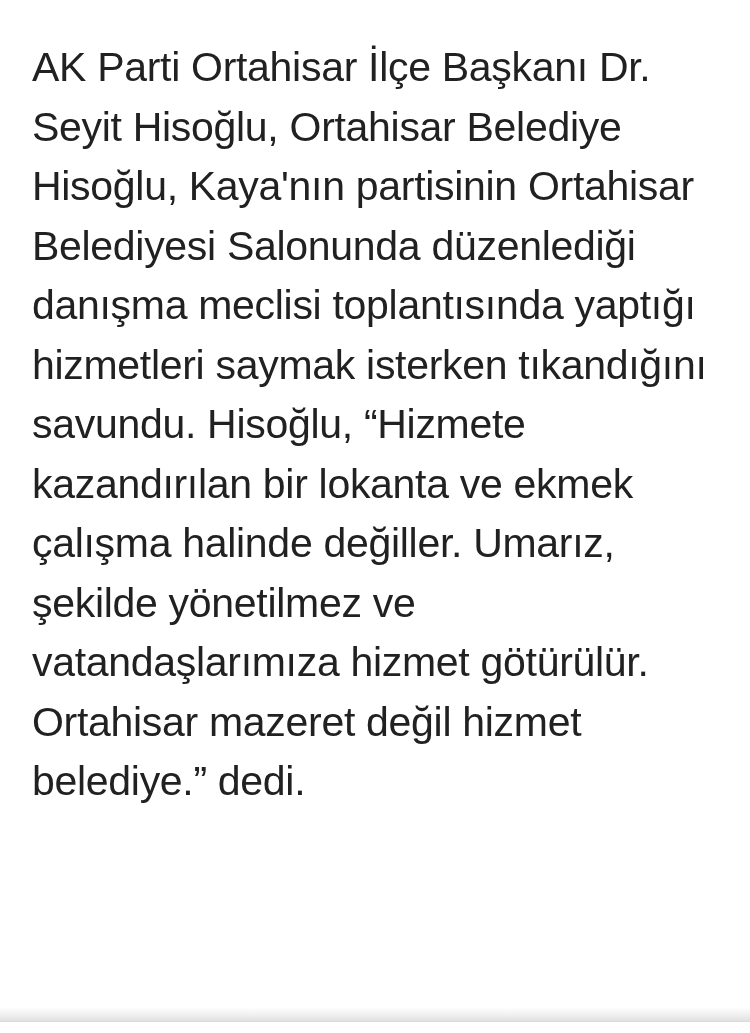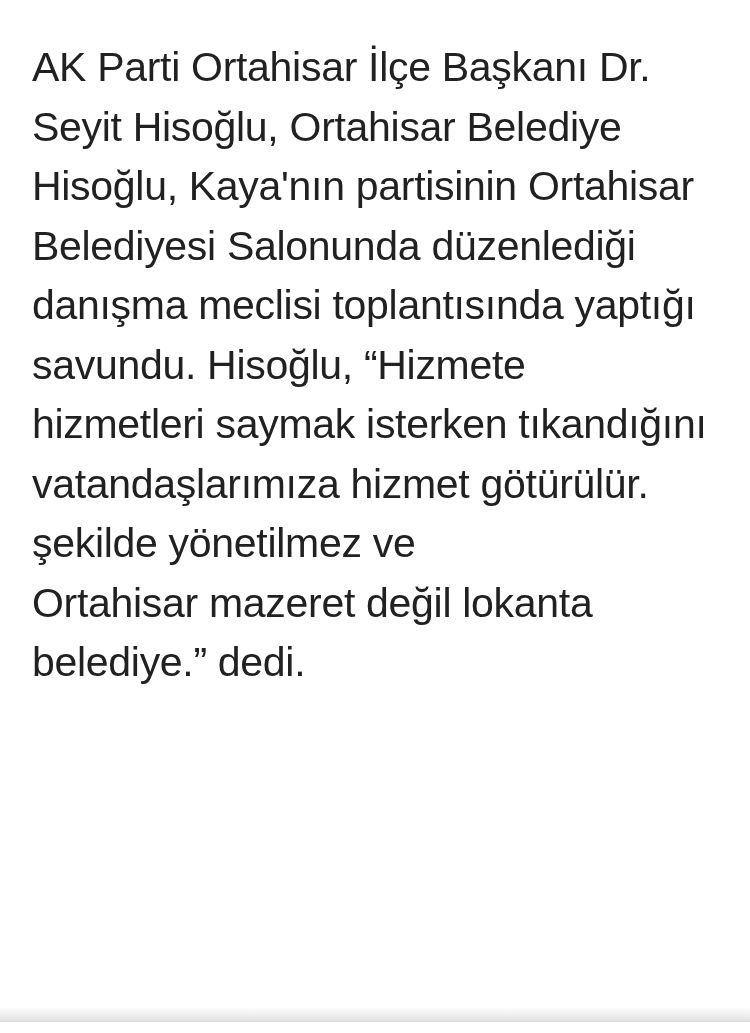--- a/index.html
+++ b/index.html
@@ -38,21 +38,23 @@
 </style>
 </head>
 <body>
 
 <div class="article">
   <div class="article-line">AK Parti Ortahisar İlçe Başkanı Dr.</div>
   <div class="article-line">Seyit Hisoğlu, Ortahisar Belediye</div>
   <div class="article-line">Hisoğlu, Kaya'nın partisinin Ortahisar</div>
   <div class="article-line">Belediyesi Salonunda düzenlediği</div>
   <div class="article-line">danışma meclisi toplantısında yaptığı</div>
+  <div class="article-line">hizmetleri saymak isterken tıkandığını</div>
   <div class="article-line">savundu. Hisoğlu, “Hizmete</div>
-  <div class="article-line">hizmetleri saymak isterken tıkandığını</div>
+  <div class="article-line">kazandırılan bir lokanta ve ekmek</div>
+  <div class="article-line">çalışma halinde değiller. Umarız,</div>
+  <div class="article-line">şekilde yönetilmez ve</div>
   <div class="article-line">vatandaşlarımıza hizmet götürülür.</div>
-  <div class="article-line">şekilde yönetilmez ve</div>
-  <div class="article-line">Ortahisar mazeret değil lokanta</div>
+  <div class="article-line">Ortahisar mazeret değil hizmet</div>
   <div class="article-line">belediye.” dedi.</div>
 </div>
 
 <div class="bottom-shadow"></div>
 
 </body></html>

